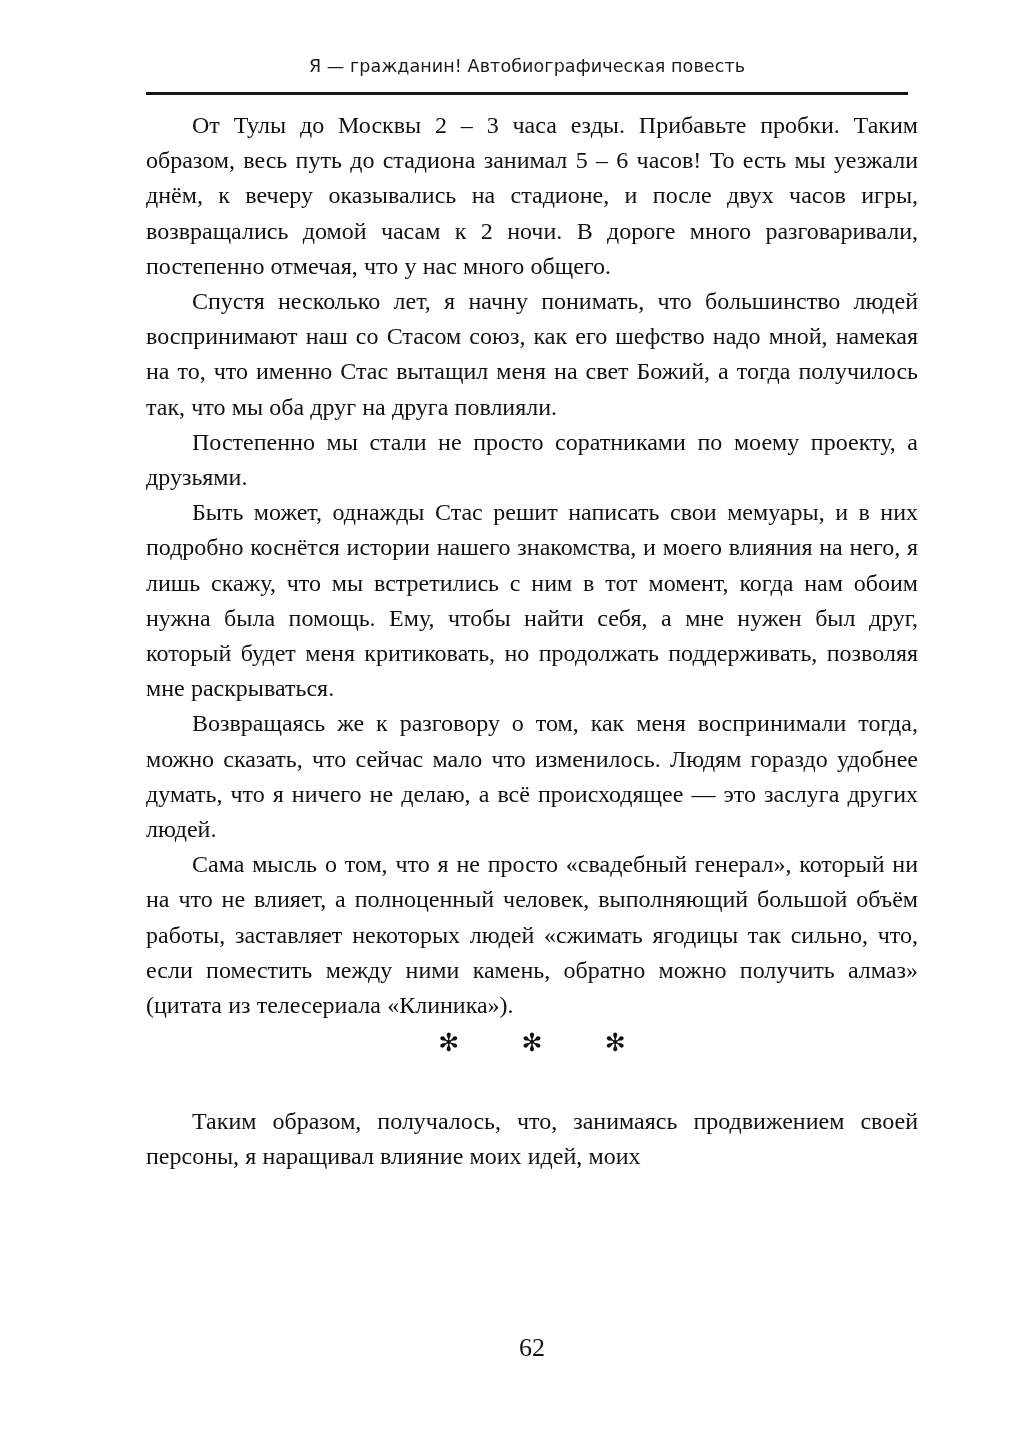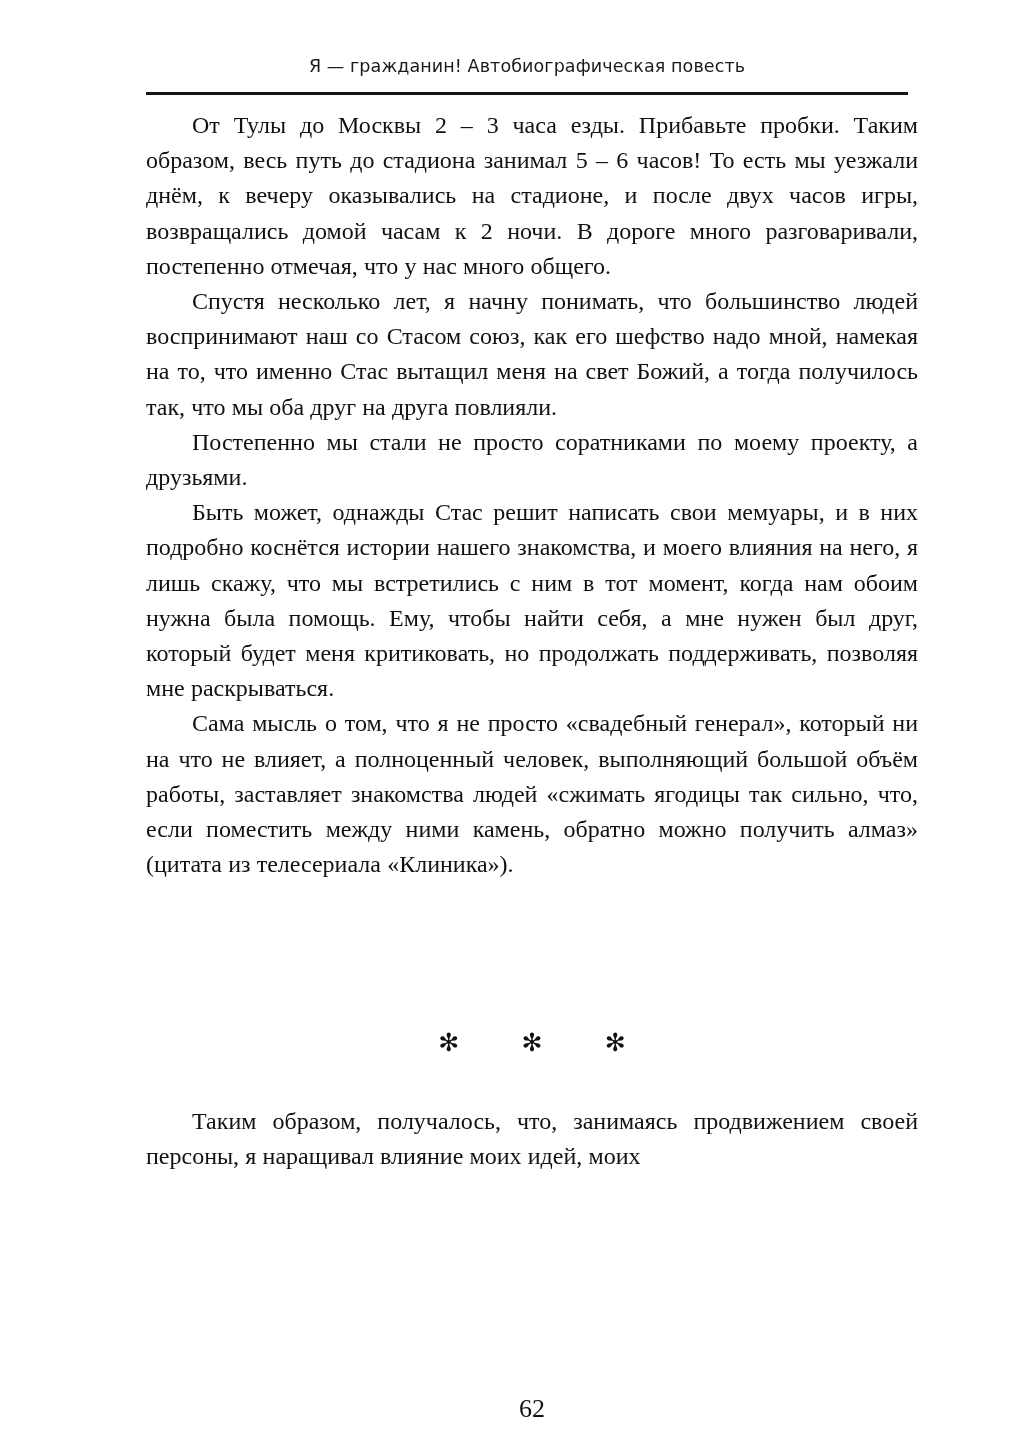--- a/index.html
+++ b/index.html
@@ -78,42 +78,43 @@
     position: absolute;
     left: 146px;
     top: 1104px;
     width: 772px;
   }
 
   
   .folio {
     position: absolute;
     left: 146px;
-    top: 1394px;
+    top: 1333px;
     width: 772px;
     text-align: center;
     font-size: 26px;
     color: #111111;
   }
 </style>
 </head>
 <body>
 
 <div class="page">
 
   <div class="running-head">Я — гражданин! Автобиографическая повесть</div>
 
   <div class="head-rule"></div>
 
   <div class="textblock">
     <p class="para">От Тулы до Москвы 2 – 3 часа езды. Прибавьте пробки. Таким образом, весь путь до стадиона занимал 5 – 6 часов! То есть мы уезжали днём, к вечеру оказывались на стадионе, и после двух часов игры, возвращались домой часам к 2 ночи. В дороге много разговаривали, постепенно отмечая, что у нас много общего.</p>
     <p class="para">Спустя несколько лет, я начну понимать, что большинство людей воспринимают наш со Стасом союз, как его шефство надо мной, намекая на то, что именно Стас вытащил меня на свет Божий, а тогда получилось так, что мы оба друг на друга повлияли.</p>
     <p class="para">Постепенно мы стали не просто соратниками по моему проекту, а друзьями.</p>
     <p class="para">Быть может, однажды Стас решит написать свои мемуары, и в них подробно коснётся истории нашего знакомства, и моего влияния на него, я лишь скажу, что мы встретились с ним в тот момент, когда нам обоим нужна была помощь. Ему, чтобы найти себя, а мне нужен был друг, который будет меня критиковать, но продолжать поддерживать, позволяя мне раскрываться.</p>
-    <p class="para">Сама мысль о том, что я не просто «свадебный генерал», который ни на что не влияет, а полноценный человек, выполняющий большой объём работы, заставляет знакомства людей «сжимать ягодицы так сильно, что, если поместить между ними камень, обратно можно получить алмаз» (цитата из телесериала «Клиника»).</p>
+    <p class="para">Возвращаясь же к разговору о том, как меня воспринимали тогда, можно сказать, что сейчас мало что изменилось. Людям гораздо удобнее думать, что я ничего не делаю, а всё происходящее — это заслуга других людей.</p>
+    <p class="para">Сама мысль о том, что я не просто «свадебный генерал», который ни на что не влияет, а полноценный человек, выполняющий большой объём работы, заставляет некоторых людей «сжимать ягодицы так сильно, что, если поместить между ними камень, обратно можно получить алмаз» (цитата из телесериала «Клиника»).</p>
   </div>
 
   <div class="divider">✻ ✻ ✻</div>
 
   <div class="textblock-lower">
     <p class="para">Таким образом, получалось, что, занимаясь продвижением своей персоны, я наращивал влияние моих идей, моих</p>
   </div>
 
   <div class="folio">62</div>
 

